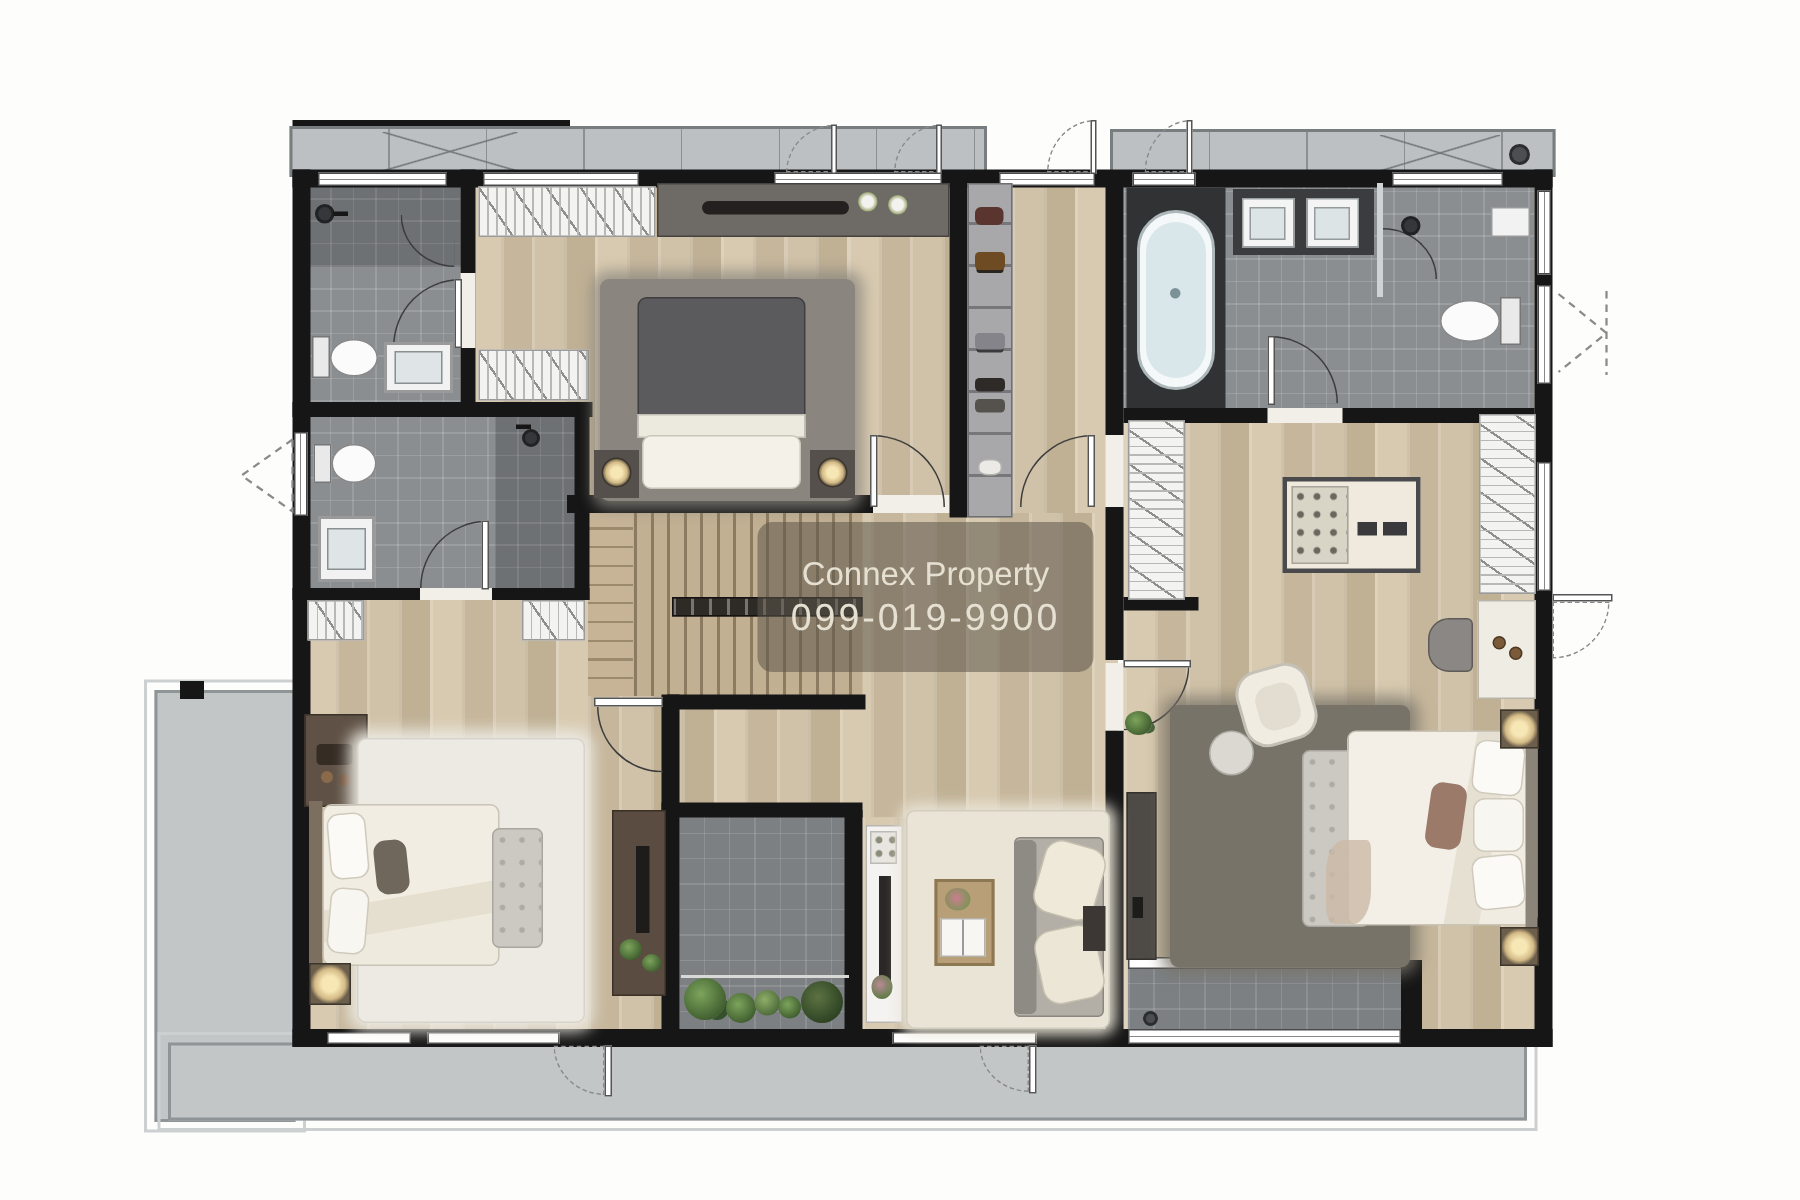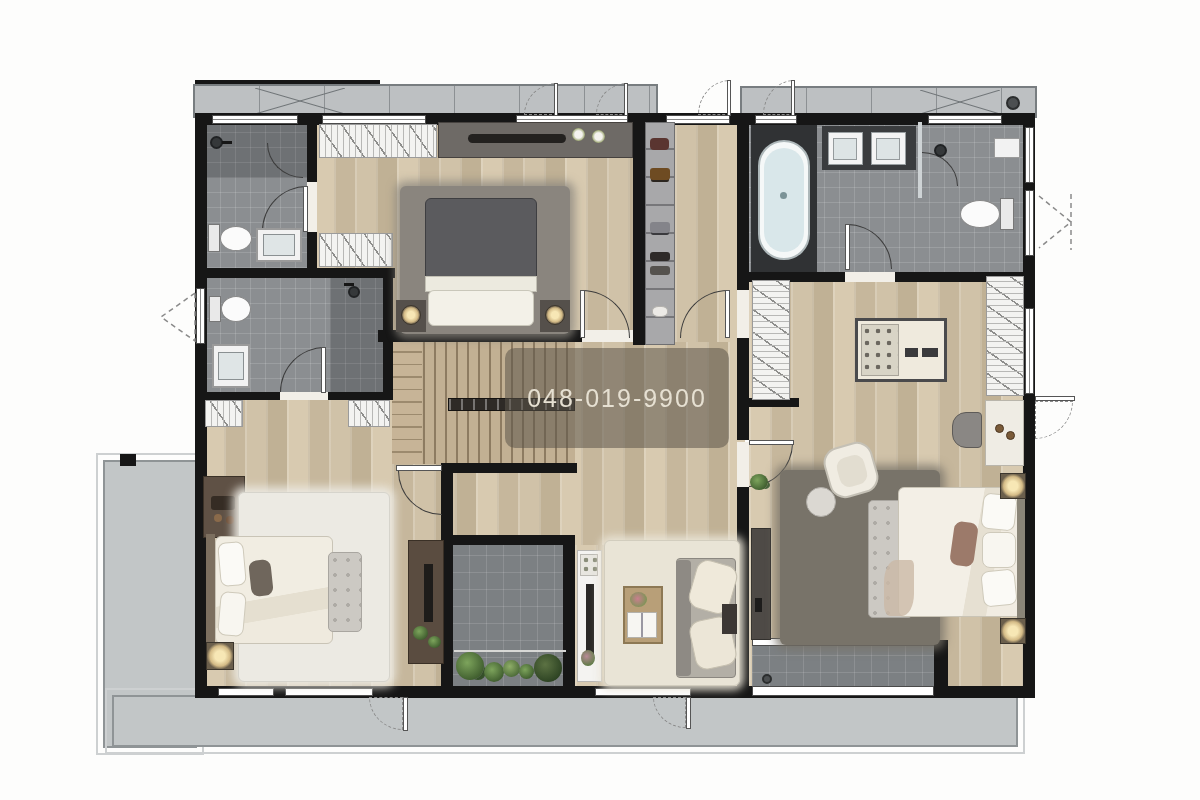--- a/index.html
+++ b/index.html
@@ -322,16 +322,17 @@
   <div style="left:722px;top:604px;width:15px;height:30px;background:#3c3734;"></div>
 
   <div style="left:454px;top:650px;width:112px;height:2px;background:#d8d8d6;"></div>
   <div class="plant" style="left:456px;top:652px;width:28px;height:28px;box-shadow:8px 6px 0 -6px #35502a;"></div>
   <div class="plant" style="left:484px;top:662px;width:20px;height:20px;"></div>
   <div class="plant" style="left:503px;top:660px;width:17px;height:17px;background:radial-gradient(circle at 40% 38%,#8fae68,#4c6a38 75%);"></div>
   <div class="plant" style="left:519px;top:664px;width:15px;height:15px;"></div>
   <div class="plant" style="left:534px;top:654px;width:28px;height:28px;background:radial-gradient(circle at 40% 38%,#5c7243,#2c4222 75%);"></div>
 
   <div id="wm" style="left:505px;top:348px;width:224px;height:100px;">
-    <div class="l3" style="position:static;">048-019-9900</div>
+    <div class="l2" style="position:static;">Connex Property</div>
+    <div class="l3" style="position:static;">099-019-9900</div>
   </div>
 
 </div>
 
 </body></html>

